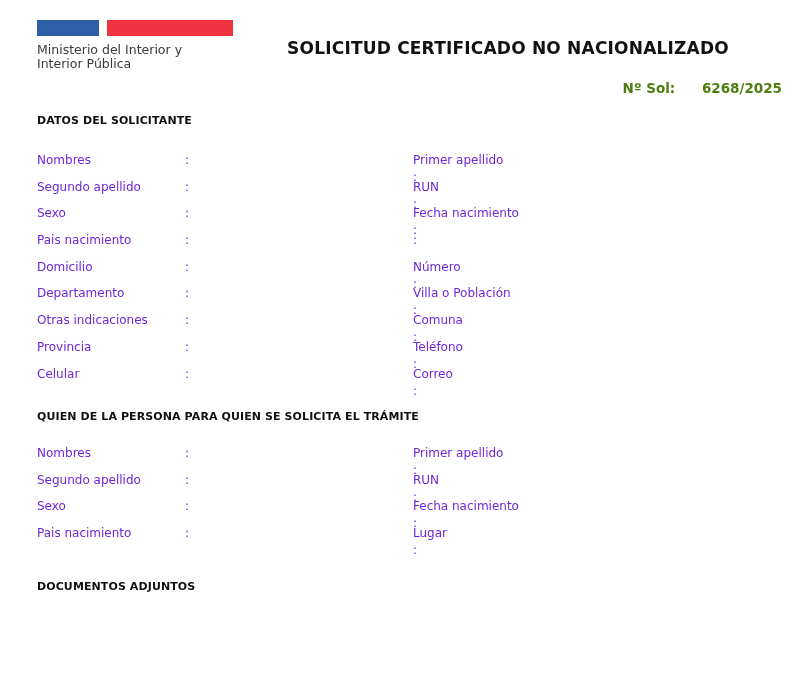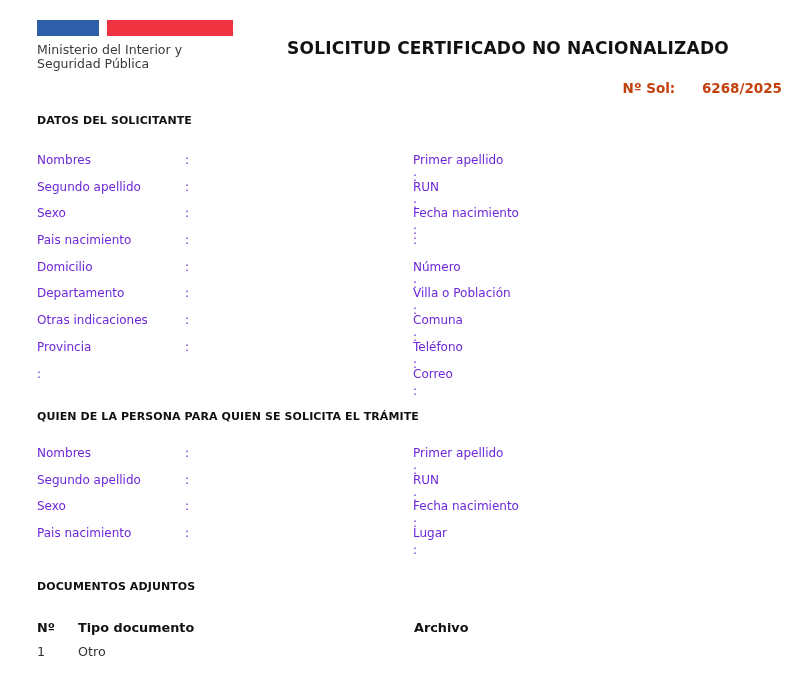--- a/index.html
+++ b/index.html
@@ -61,21 +61,21 @@
     font-weight: bold;
     letter-spacing: 0.2px;
     color: #111111;
   }
   .solnum {
     position: absolute;
     right: 29px;
     top: 80px;
     font-size: 13.5px;
     font-weight: bold;
-    color: #c2410c;
+    color: #4d7c0f;
   }
   .solnum .label { margin-right: 22px; }
   .solnum .value { font-weight: bold; }
 
   
   .section-title {
     font-size: 11px;
     font-weight: bold;
     color: #111111;
     letter-spacing: 0.1px;
@@ -144,21 +144,21 @@
 
   <div class="header">
     <div class="logo-block">
       <div class="flag">
         <div class="stripe-blue"></div>
         <div class="stripe-white"></div>
         <div class="stripe-red"></div>
       </div>
       <div class="ministry">
         <span>Ministerio del Interior y</span>
-        <span>Seguridad Pública</span>
+        <span>Interior Pública</span>
       </div>
     </div>
 
     <div class="doc-title">SOLICITUD CERTIFICADO NO NACIONALIZADO</div>
 
     <div class="solnum">
       <span class="label">Nº Sol:</span>
       <span class="value">6268/2025</span>
     </div>
   </div>
@@ -256,20 +256,21 @@
           <span class="fvalue"></span>
         </div>
         <div class="field right">
           <span class="fname">Teléfono</span>
           <span class="colon">:</span>
           <span class="fvalue"></span>
         </div>
       </div>
       <div class="field-row">
         <div class="field left">
+          <span class="fname">Celular</span>
           <span class="colon">:</span>
           <span class="fvalue"></span>
         </div>
         <div class="field right">
           <span class="fname">Correo</span>
           <span class="colon">:</span>
           <span class="fvalue"></span>
         </div>
       </div>
     </div>
@@ -322,28 +323,14 @@
         <div class="field right">
           <span class="fname">Lugar</span>
           <span class="colon">:</span>
           <span class="fvalue"></span>
         </div>
       </div>
     </div>
 
   <div class="section-title" id="sec3-title">DOCUMENTOS ADJUNTOS</div>
 
-  <div class="attach">
-    <div class="attach-head">
-      <div class="col-num">Nº</div>
-      <div class="col-tipo">Tipo documento</div>
-      <div class="col-archivo">Archivo</div>
-    </div>
-    <div id="attach-body">
-        <div class="attach-row">
-          <div class="col-num">1</div>
-          <div class="col-tipo">Otro</div>
-          <div class="col-archivo"></div>
-        </div>
-      </div>
-  </div>
 
 </div>
 
 </body></html>

